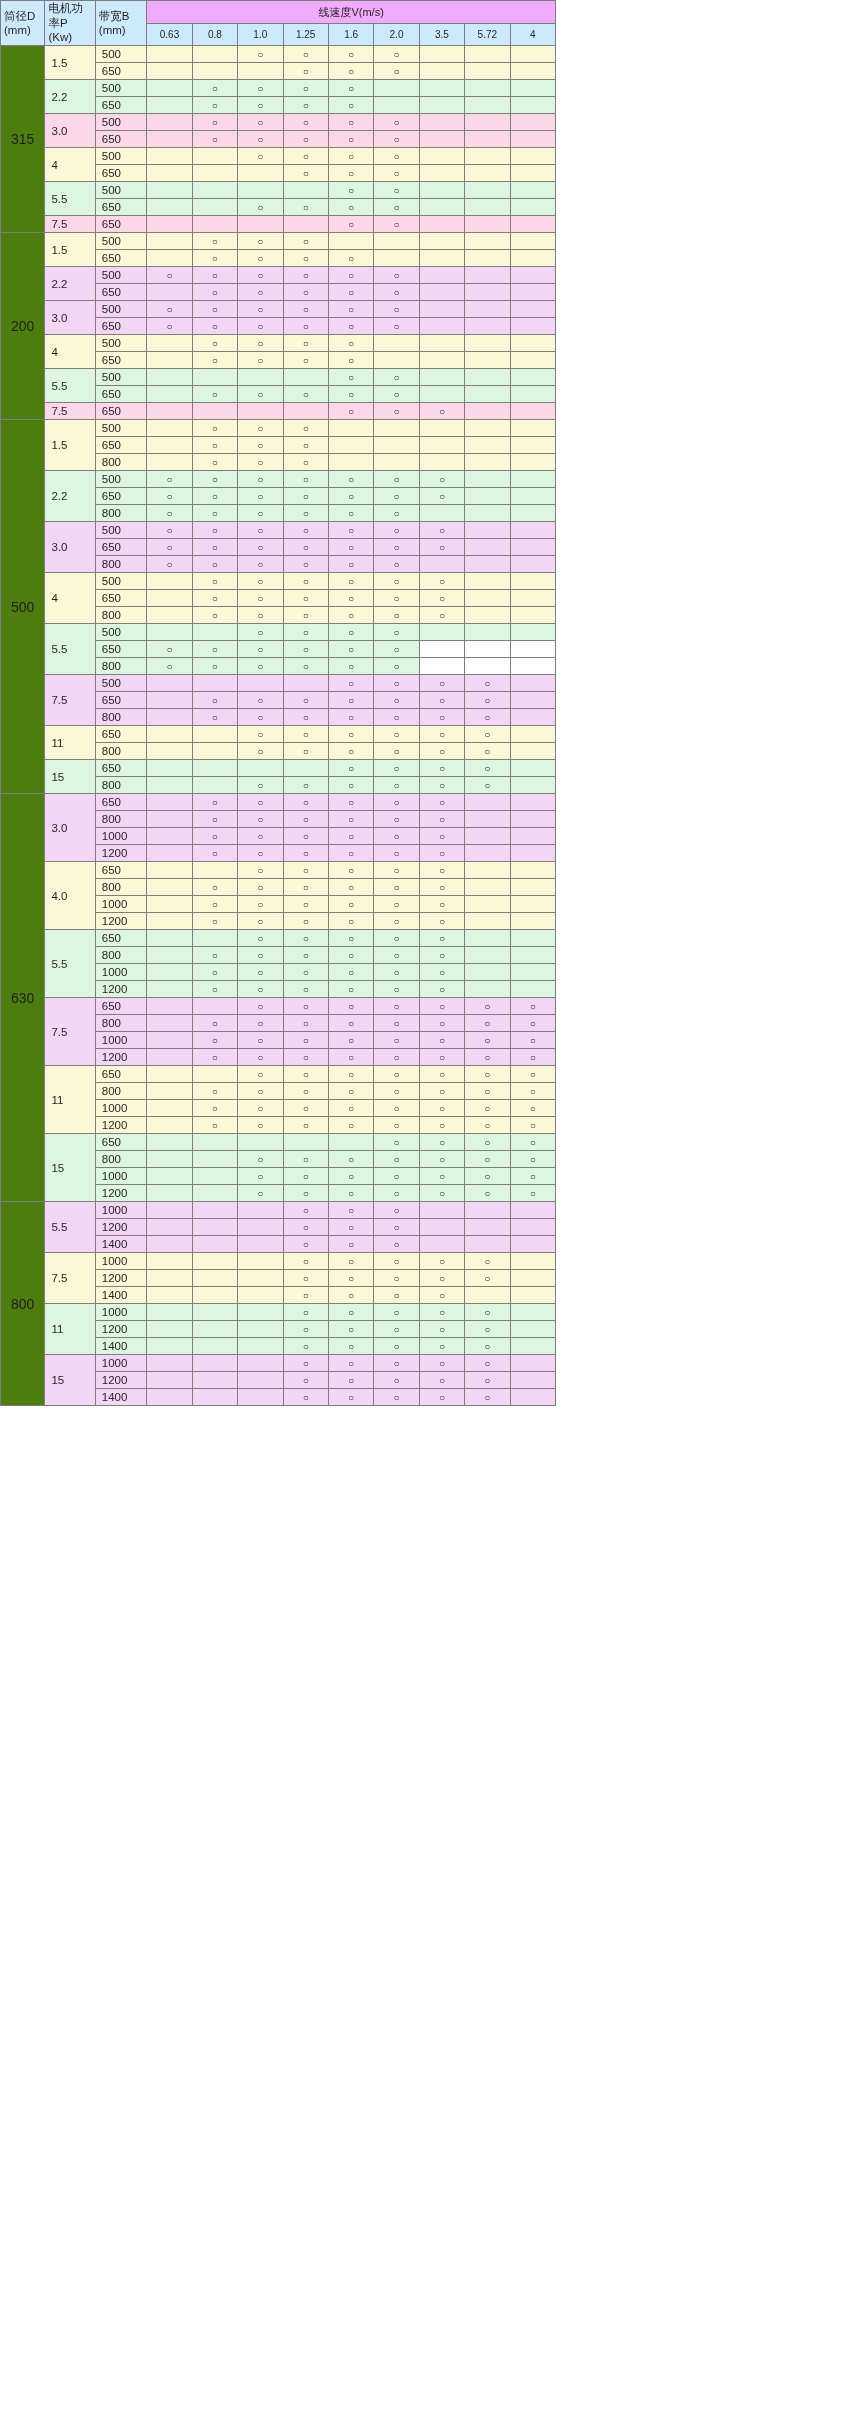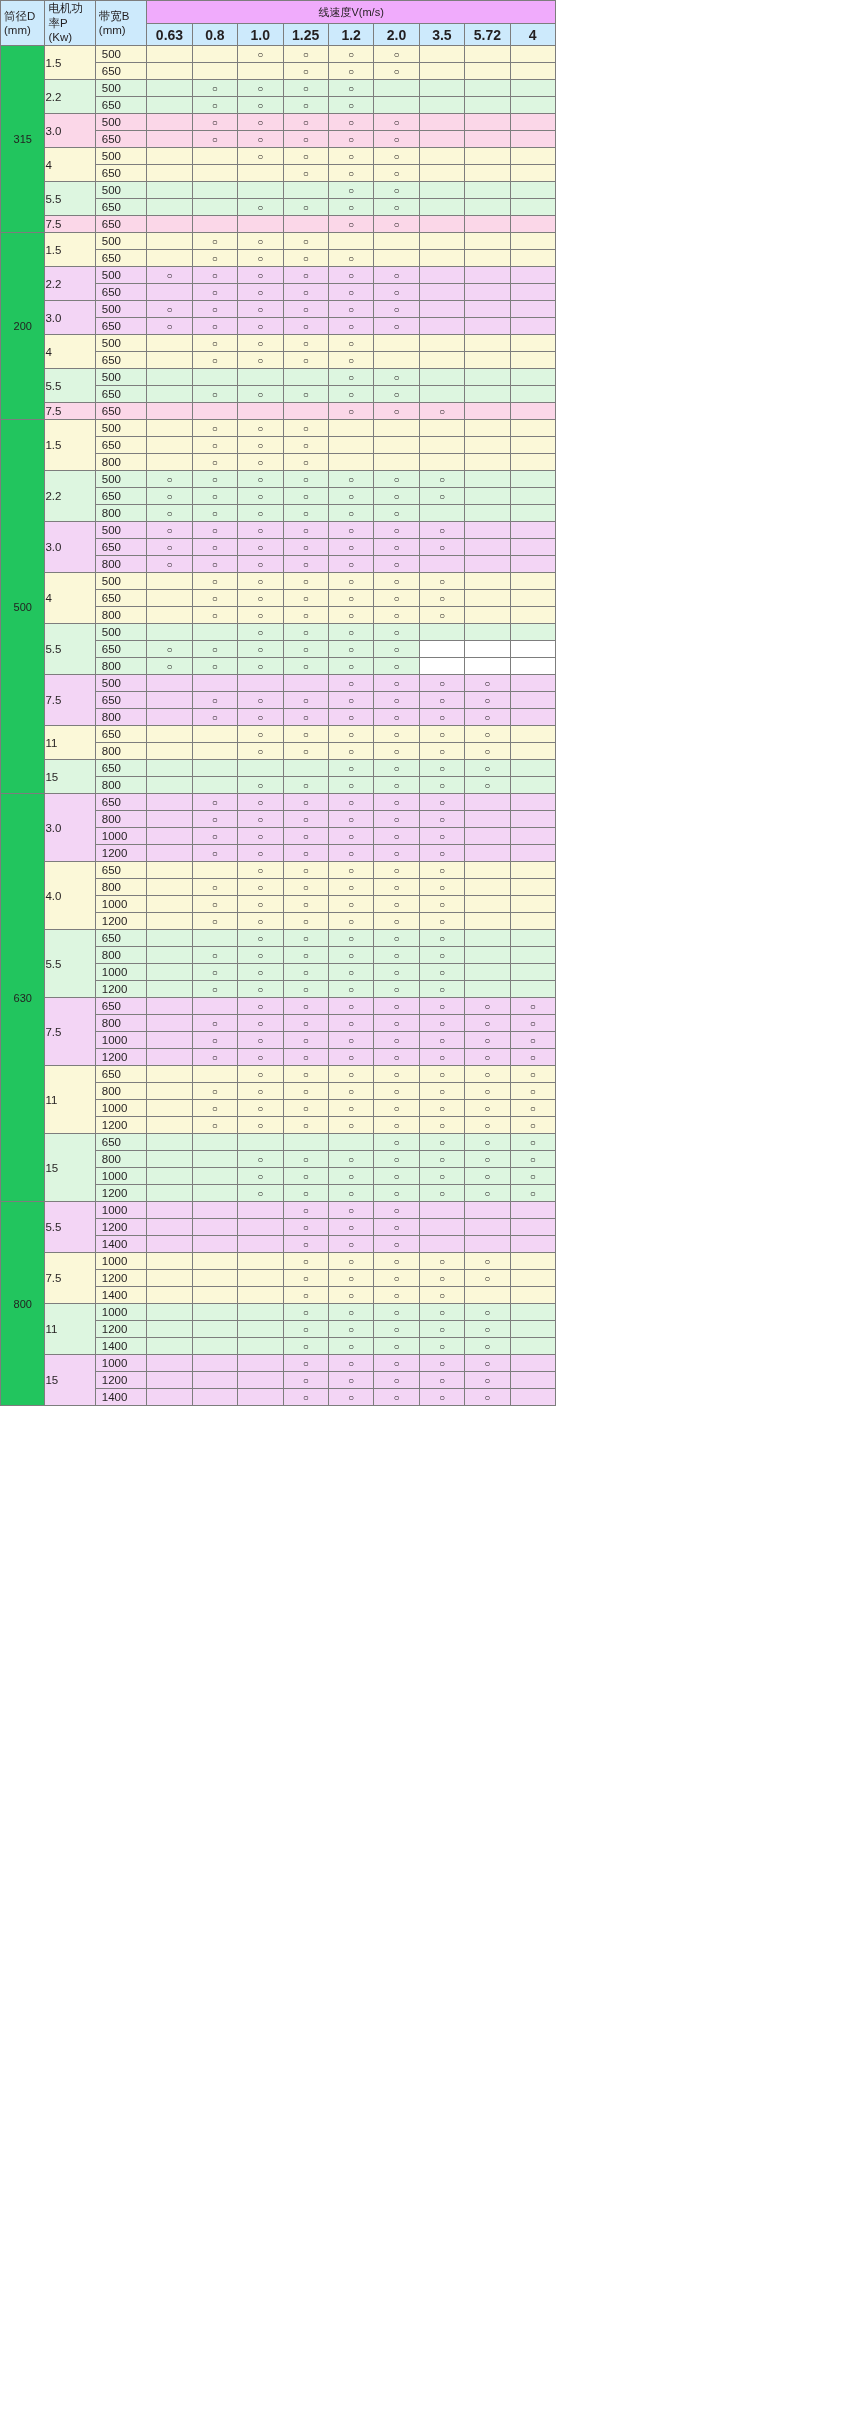--- a/index.html
+++ b/index.html
@@ -3,23 +3,23 @@
 <meta charset="utf-8">
 <style>
   html,body{margin:0;padding:0;background:#ffffff;}
   body{font-family:"Liberation Sans","DejaVu Sans",sans-serif;}
   #wrap{width:692px;}
   table{border-collapse:collapse;table-layout:fixed;width:556px;font-size:11px;color:#231f20;}
   td,th{border:1px solid #7d7d7d;padding:0;text-align:center;vertical-align:middle;font-weight:normal;}
   .hdr{background:#cdeafc;height:28px;font-size:11.5px;line-height:1.25;}
   .hdr-left{text-align:left;padding-left:3px;}
   .speed-top{background:#f0abfc;height:22px;}
-  .speed-tick{background:#cdeafc;height:21px;font-size:14px;font-weight:bold;}
-  .dcell{background:#22c55e;font-size:11px;}
-  .pcell{font-size:11.5px;text-align:left;}
+  .speed-tick{background:#cdeafc;height:21px;font-size:10px;}
+  .dcell{background:#4d7c0f;font-size:14px;}
+  .pcell{font-size:11.5px;text-align:left;padding-left:6px;}
   .bcell{font-size:11.5px;text-align:left;padding-left:6px;}
   tr{height:17px;}
   td.mark{font-size:10px;}
   
   .c-yellow{background:#fbf8d8;}
   .c-green{background:#ddf6e0;}
   .c-pink{background:#fbd7e8;}
   .c-violet{background:#f3d5f5;}
   .c-white{background:#ffffff;}
 </style>
@@ -57,21 +57,21 @@
           <div>带宽B</div>
           <div>(mm)</div>
         </td>
         <td class="speed-top" colspan="9">线速度V(m/s)</td>
       </tr>
       <tr id="speed-row">
           <td class="speed-tick">0.63</td>
           <td class="speed-tick">0.8</td>
           <td class="speed-tick">1.0</td>
           <td class="speed-tick">1.25</td>
-          <td class="speed-tick">1.2</td>
+          <td class="speed-tick">1.6</td>
           <td class="speed-tick">2.0</td>
           <td class="speed-tick">3.5</td>
           <td class="speed-tick">5.72</td>
           <td class="speed-tick">4</td>
         </tr>
     </thead>
     <tbody id="tbody">
         <tr>
           <td class="dcell" rowspan="11">315</td>
           <td class="pcell c-yellow" rowspan="2">1.5</td>

